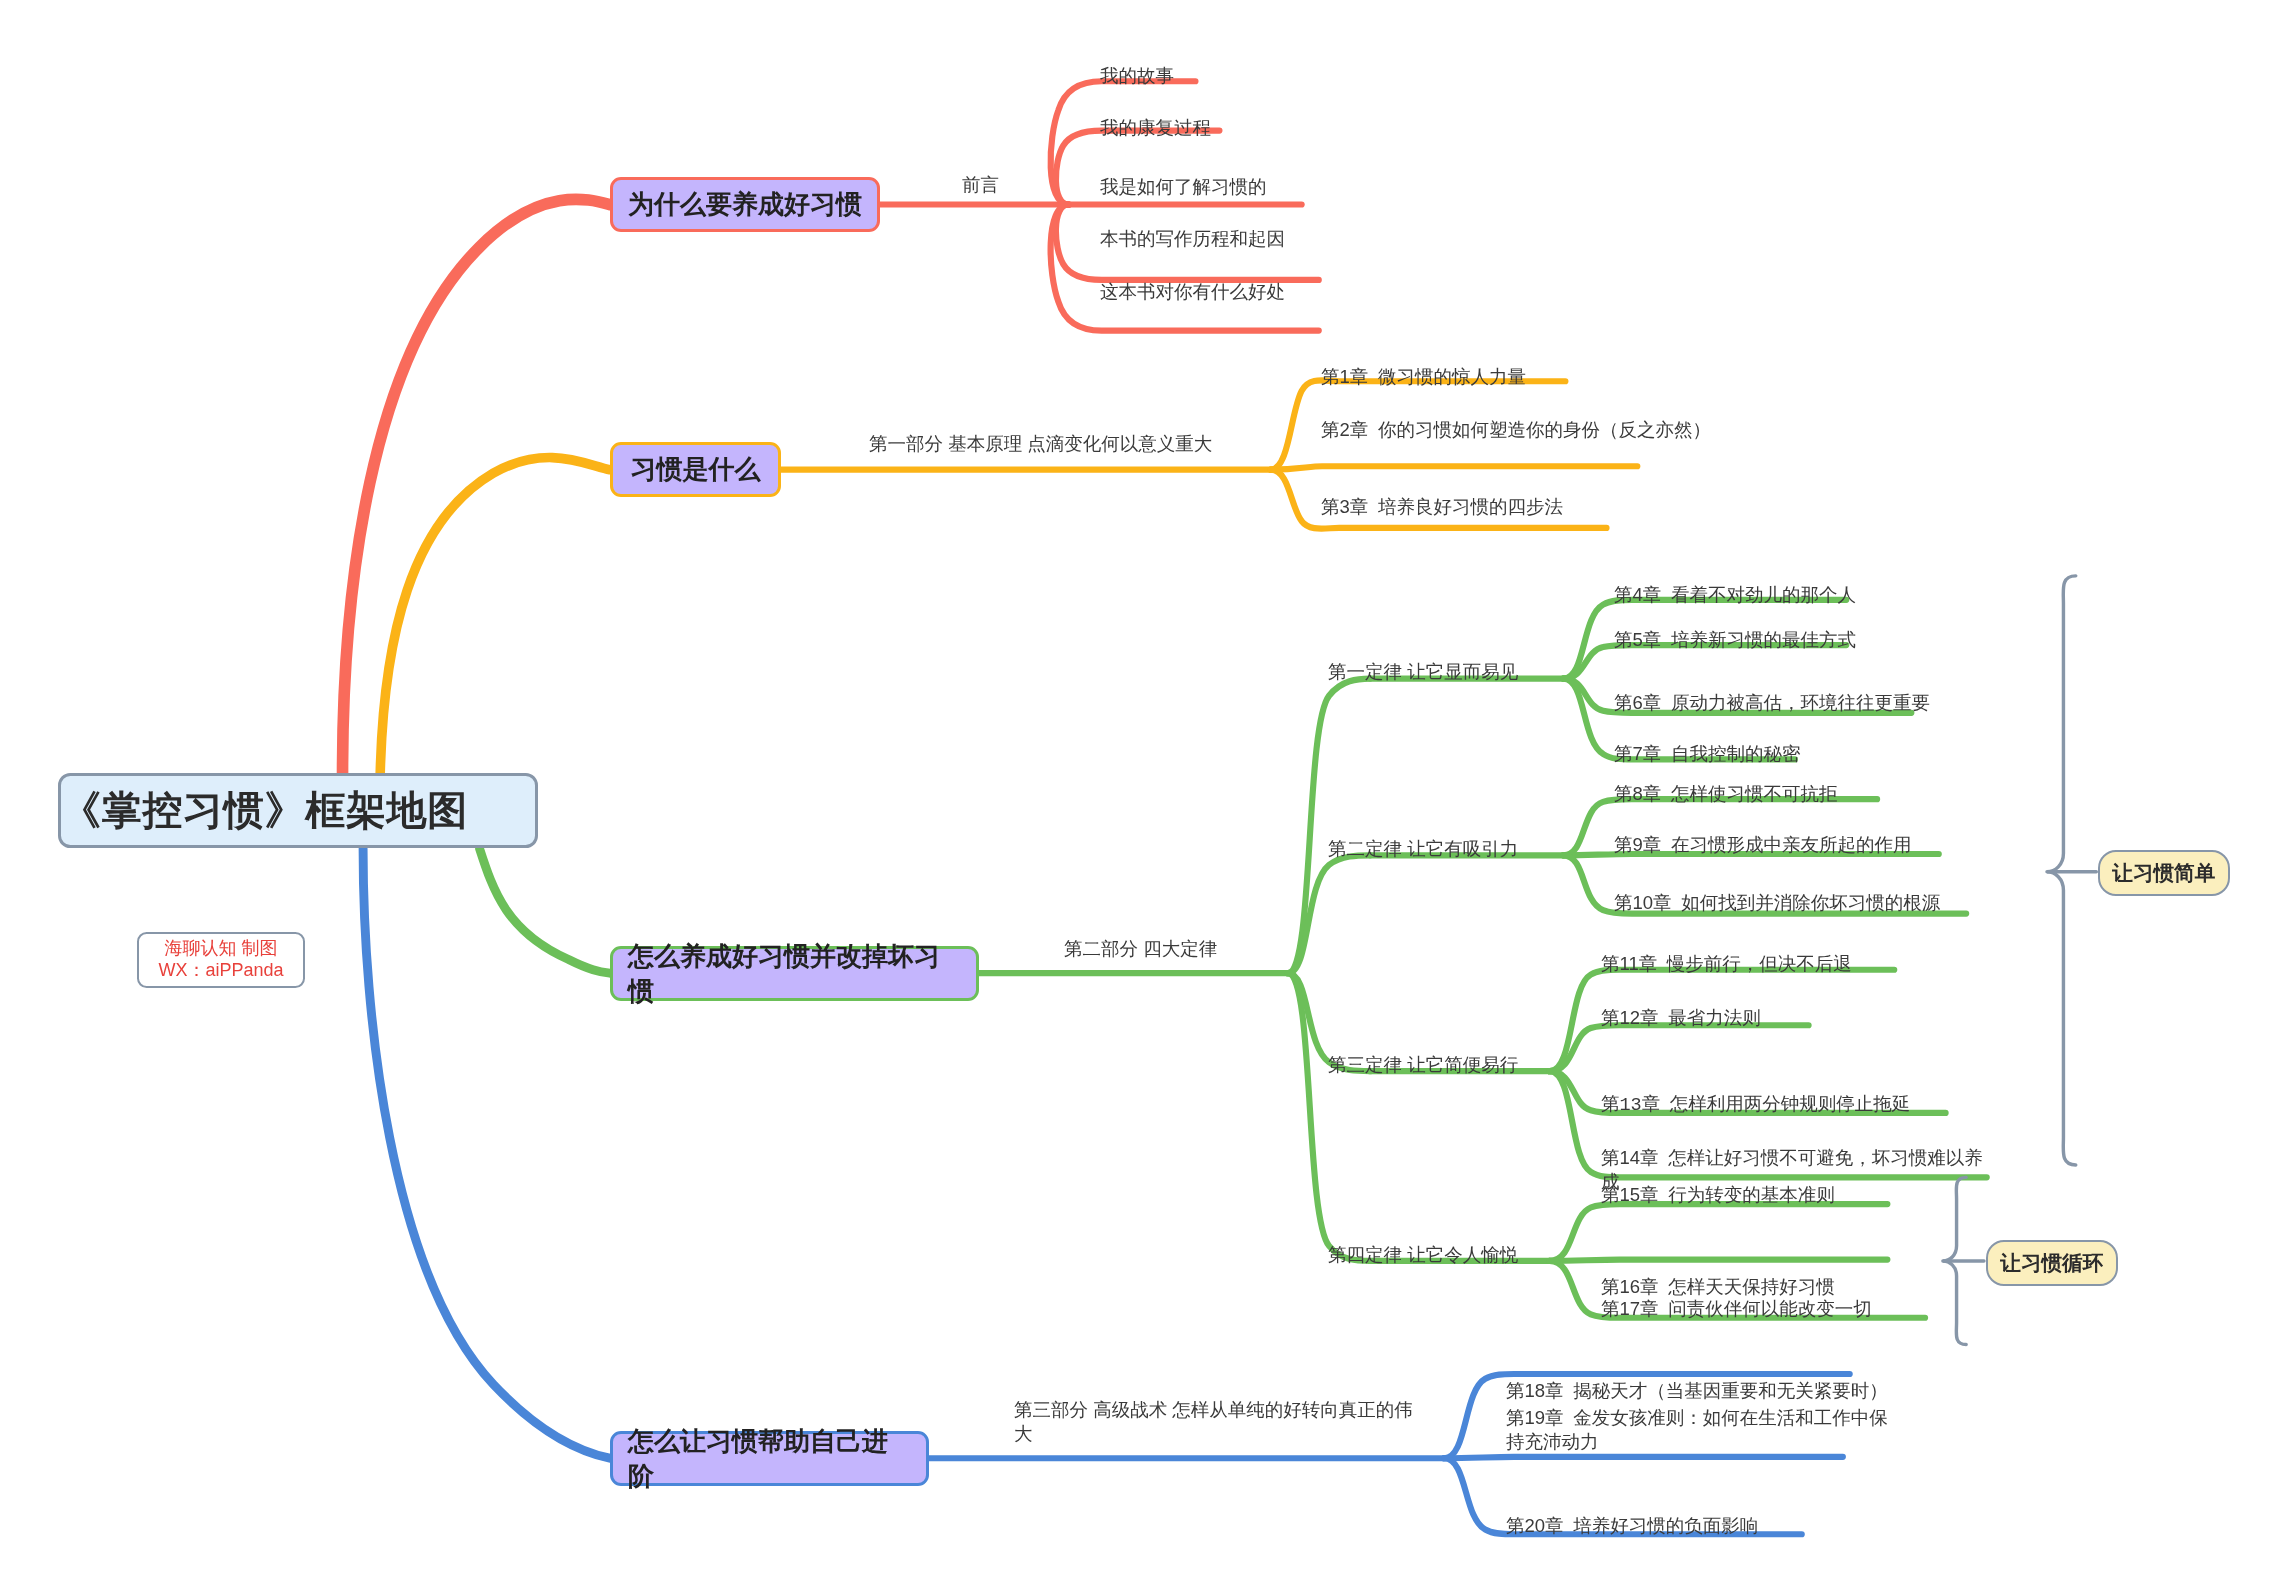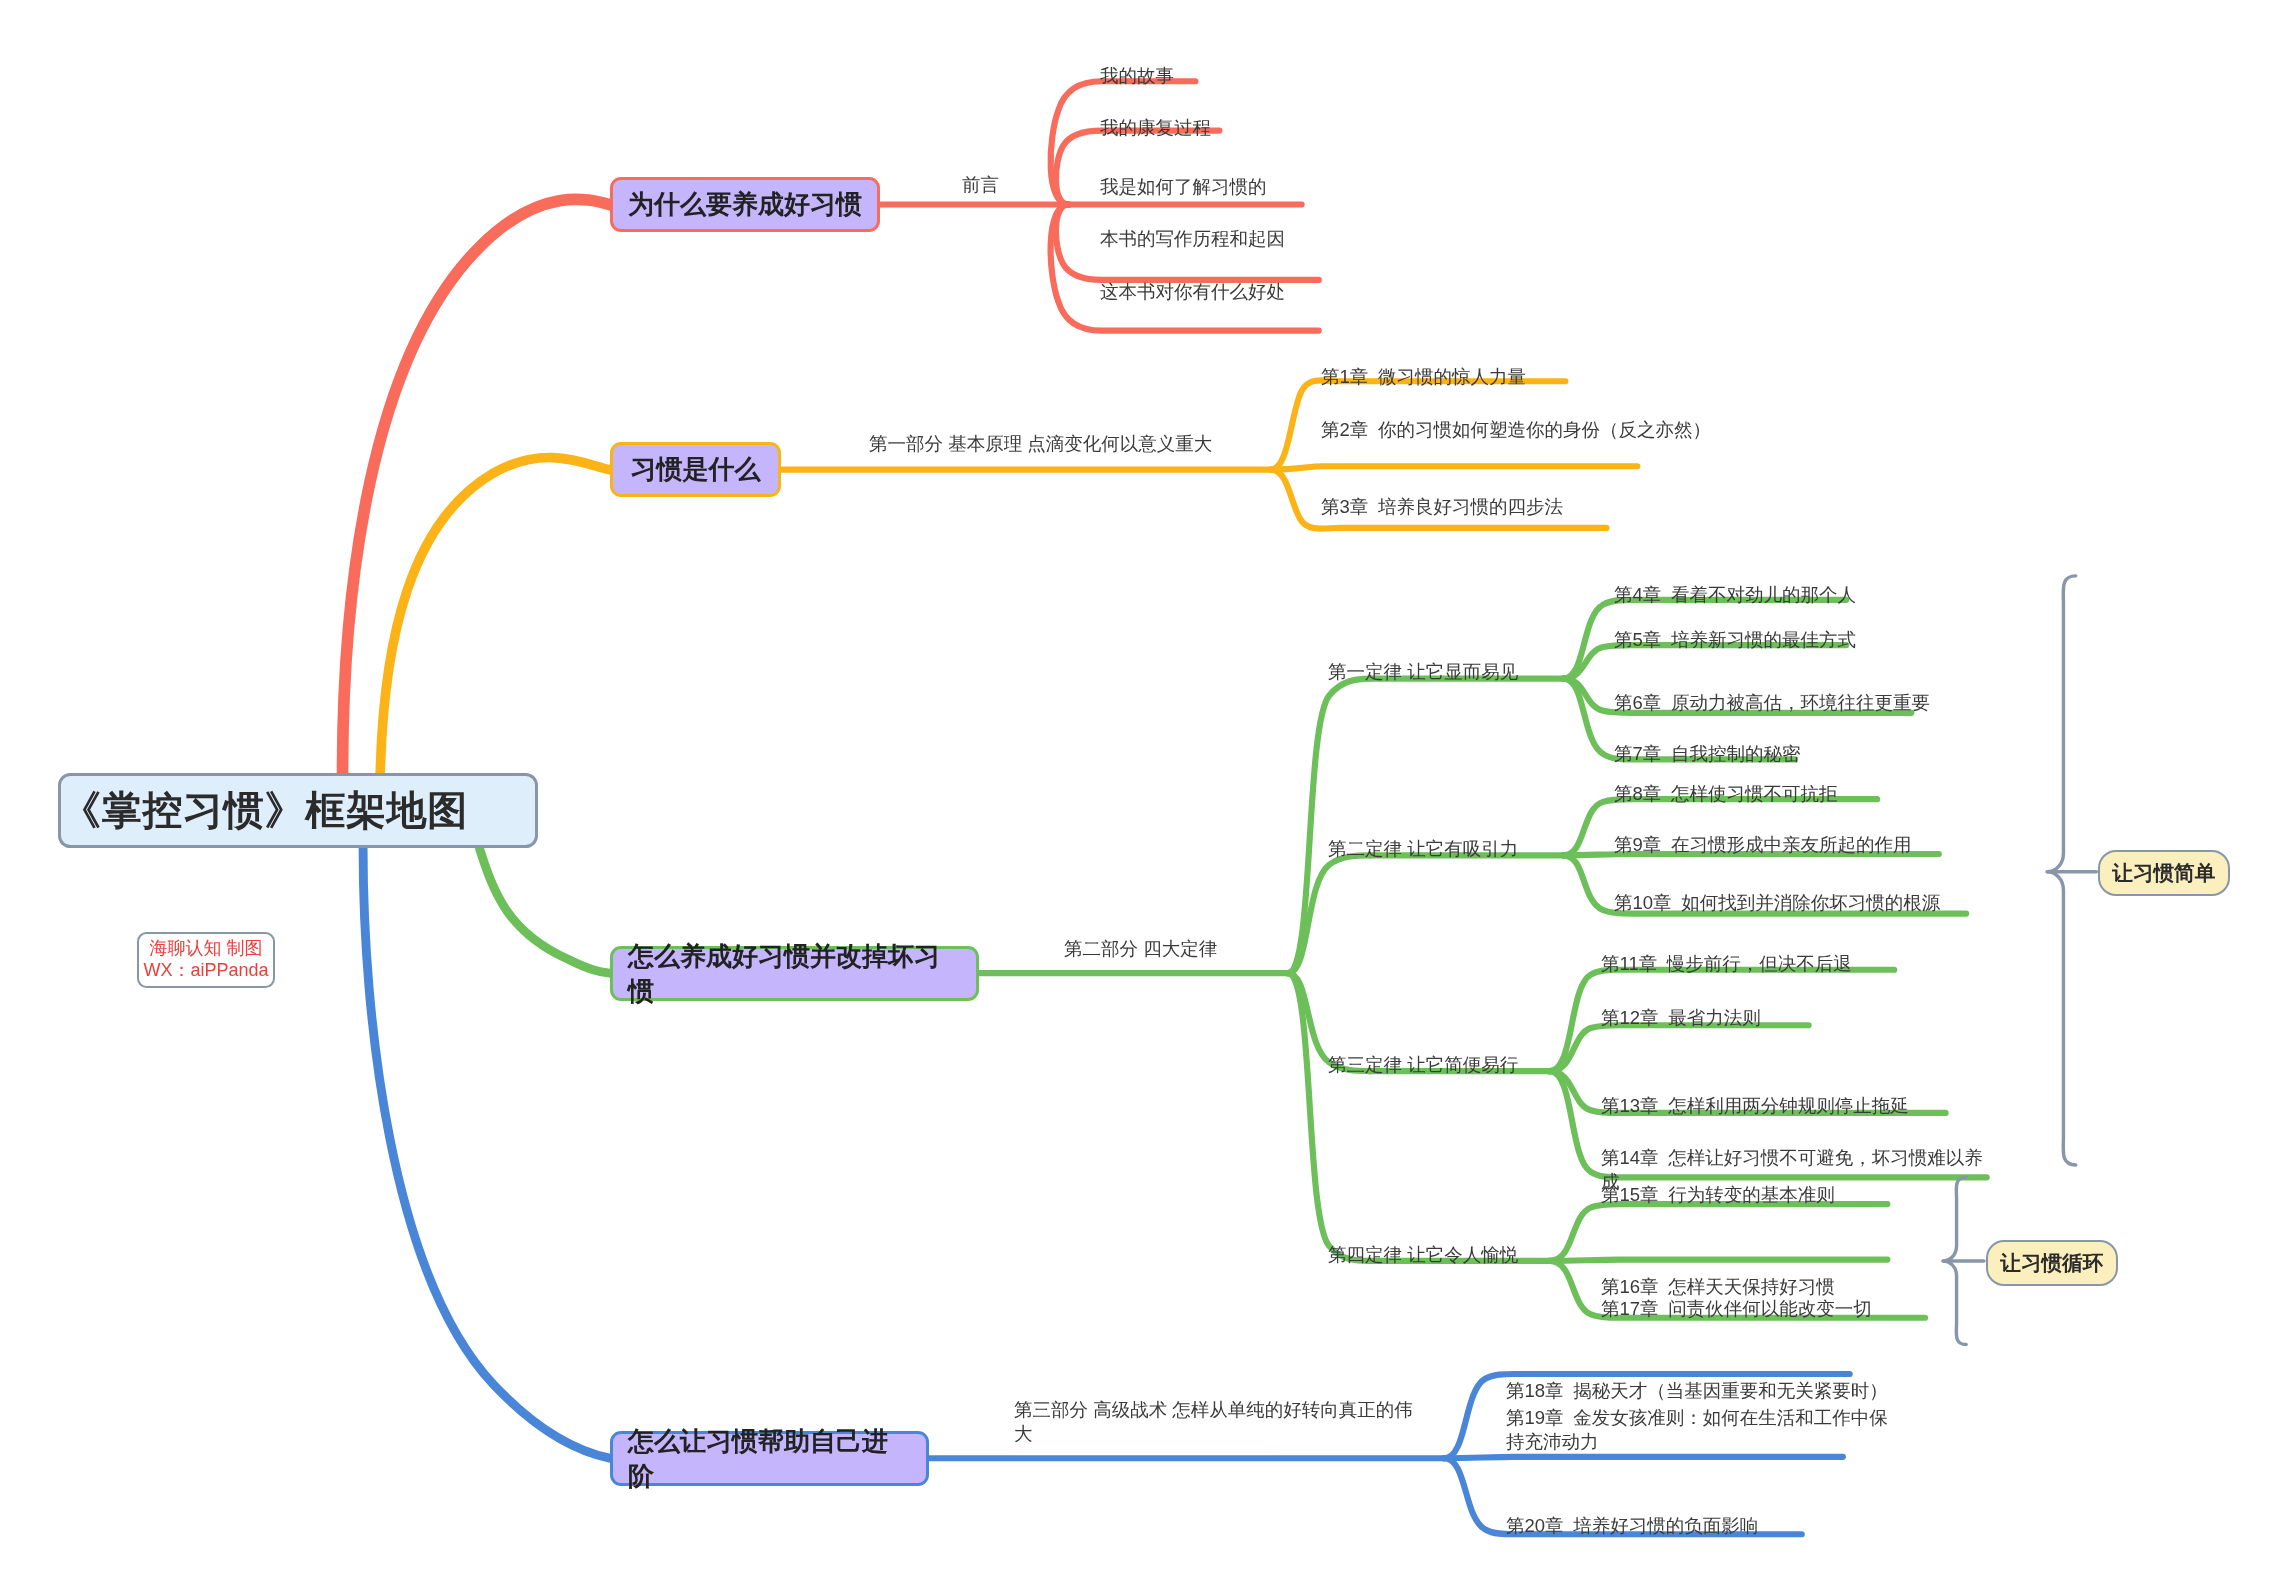--- a/index.html
+++ b/index.html
@@ -16,21 +16,21 @@
   .node{position:absolute;box-sizing:border-box;}
 
   .root{
     left:58px;top:773px;width:480px;height:75px;
     background:#DEEEFB;border:3.4px solid #8796A8;border-radius:12.3px;
     display:flex;align-items:center;justify-content:flex-start;
     font-size:40px;font-weight:bold;color:#2b2b2b;letter-spacing:0.7px;
   }
 
   .credit{
-    left:137px;top:932px;width:138px;height:56px;
+    left:137px;top:932px;width:168px;height:56px;
     background:#ffffff;border:2.7px solid #8796A8;border-radius:9.6px;
     display:flex;flex-direction:column;align-items:center;justify-content:center;
     color:#E8413B;font-size:18px;line-height:1.22;
   }
   .credit span{display:block;white-space:nowrap;}
 
   .mainbox{
     background:#c4b5fd;border-radius:11px;
     display:flex;align-items:center;justify-content:center;
     font-size:26px;font-weight:bold;color:#222;
@@ -211,21 +211,21 @@
   <div class="leaf" style="left:1614px;top:891px;">
     <span class="ch">第10章</span><span>如何找到并消除你坏习惯的根源</span>
   </div>
 
   <div class="leaf" style="left:1601px;top:952px;">
     <span class="ch">第11章</span><span>慢步前行，但决不后退</span>
   </div>
   <div class="leaf" style="left:1601px;top:1006px;">
     <span class="ch">第12章</span><span>最省力法则</span>
   </div>
-  <div class="leaf" style="left:1601px;top:1094px;">
+  <div class="leaf" style="left:1601px;top:1094px;font-family:Liberation Mono, monospace;">
     <span class="ch">第13章</span><span>怎样利用两分钟规则停止拖延</span>
   </div>
   <div class="leaf wrap" style="left:1601px;top:1146px;width:391px;">
     <span class="ch">第14章</span><span>怎样让好习惯不可避免，坏习惯难以养成</span>
   </div>
 
   <div class="leaf" style="left:1601px;top:1183px;">
     <span class="ch">第15章</span><span>行为转变的基本准则</span>
   </div>
   <div class="leaf" style="left:1601px;top:1239px;margin-top:36px;">

